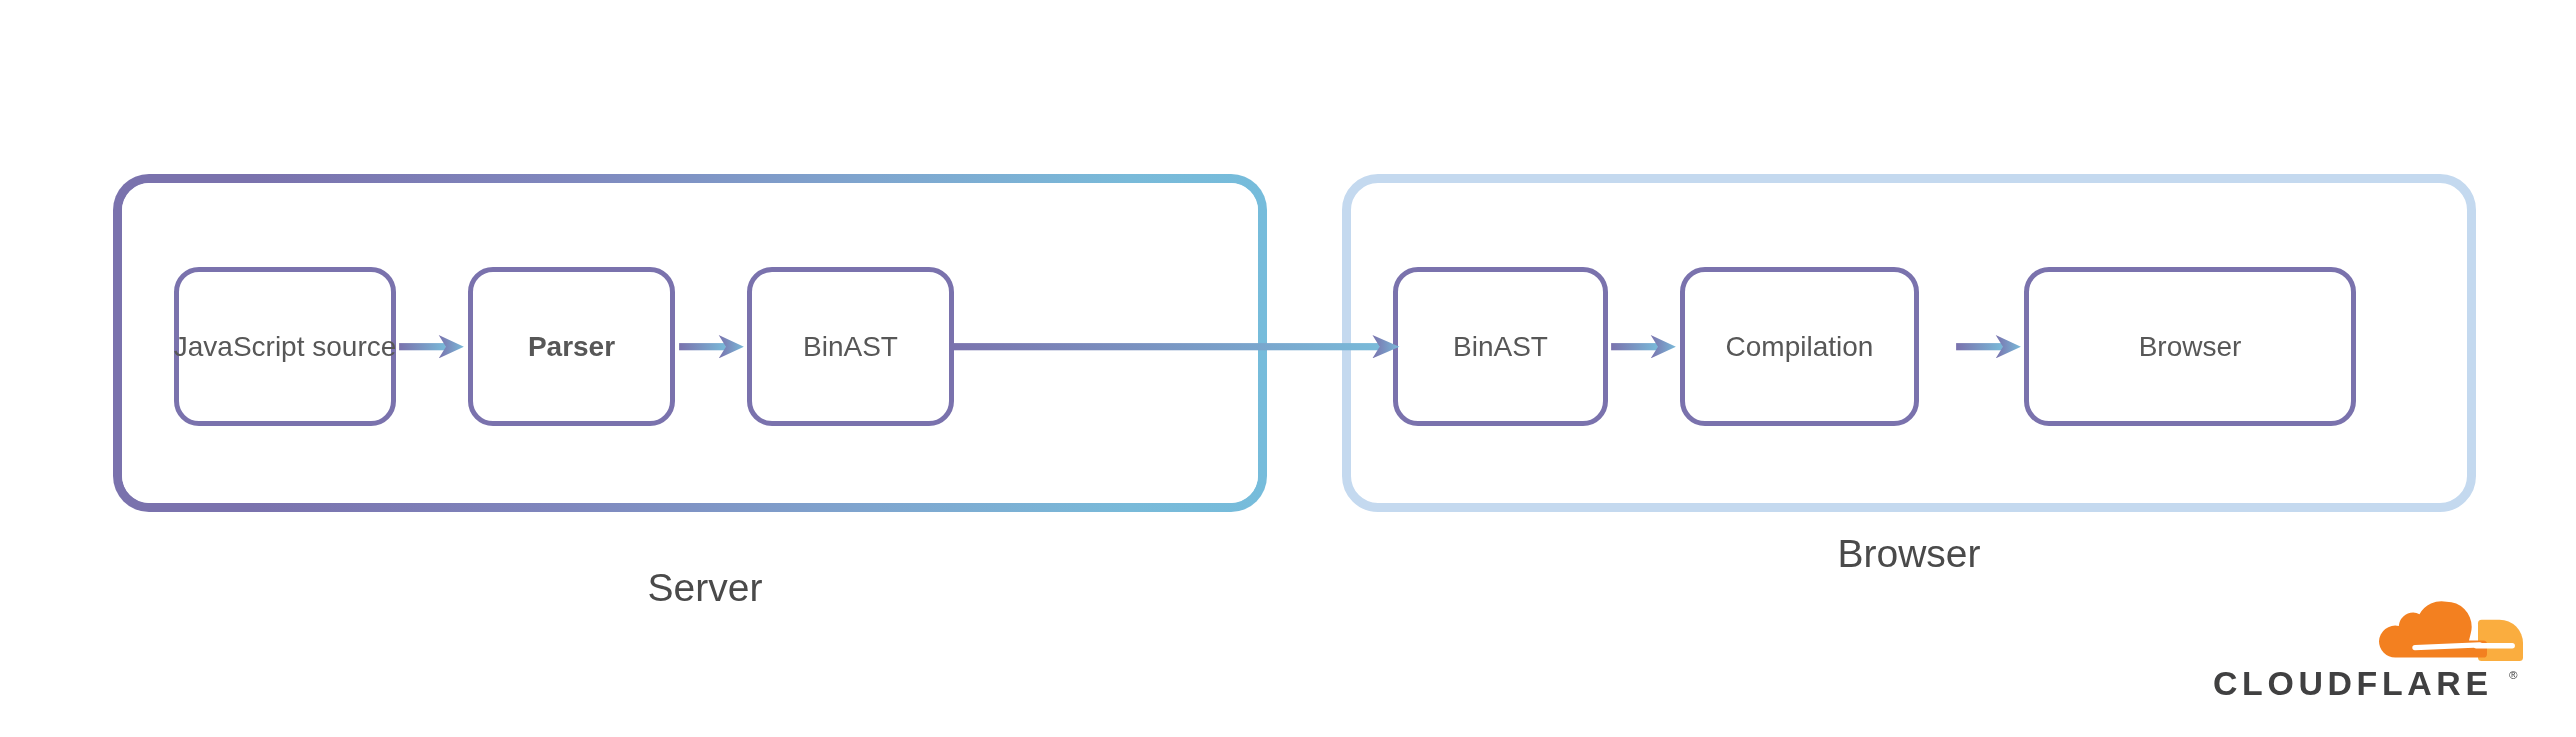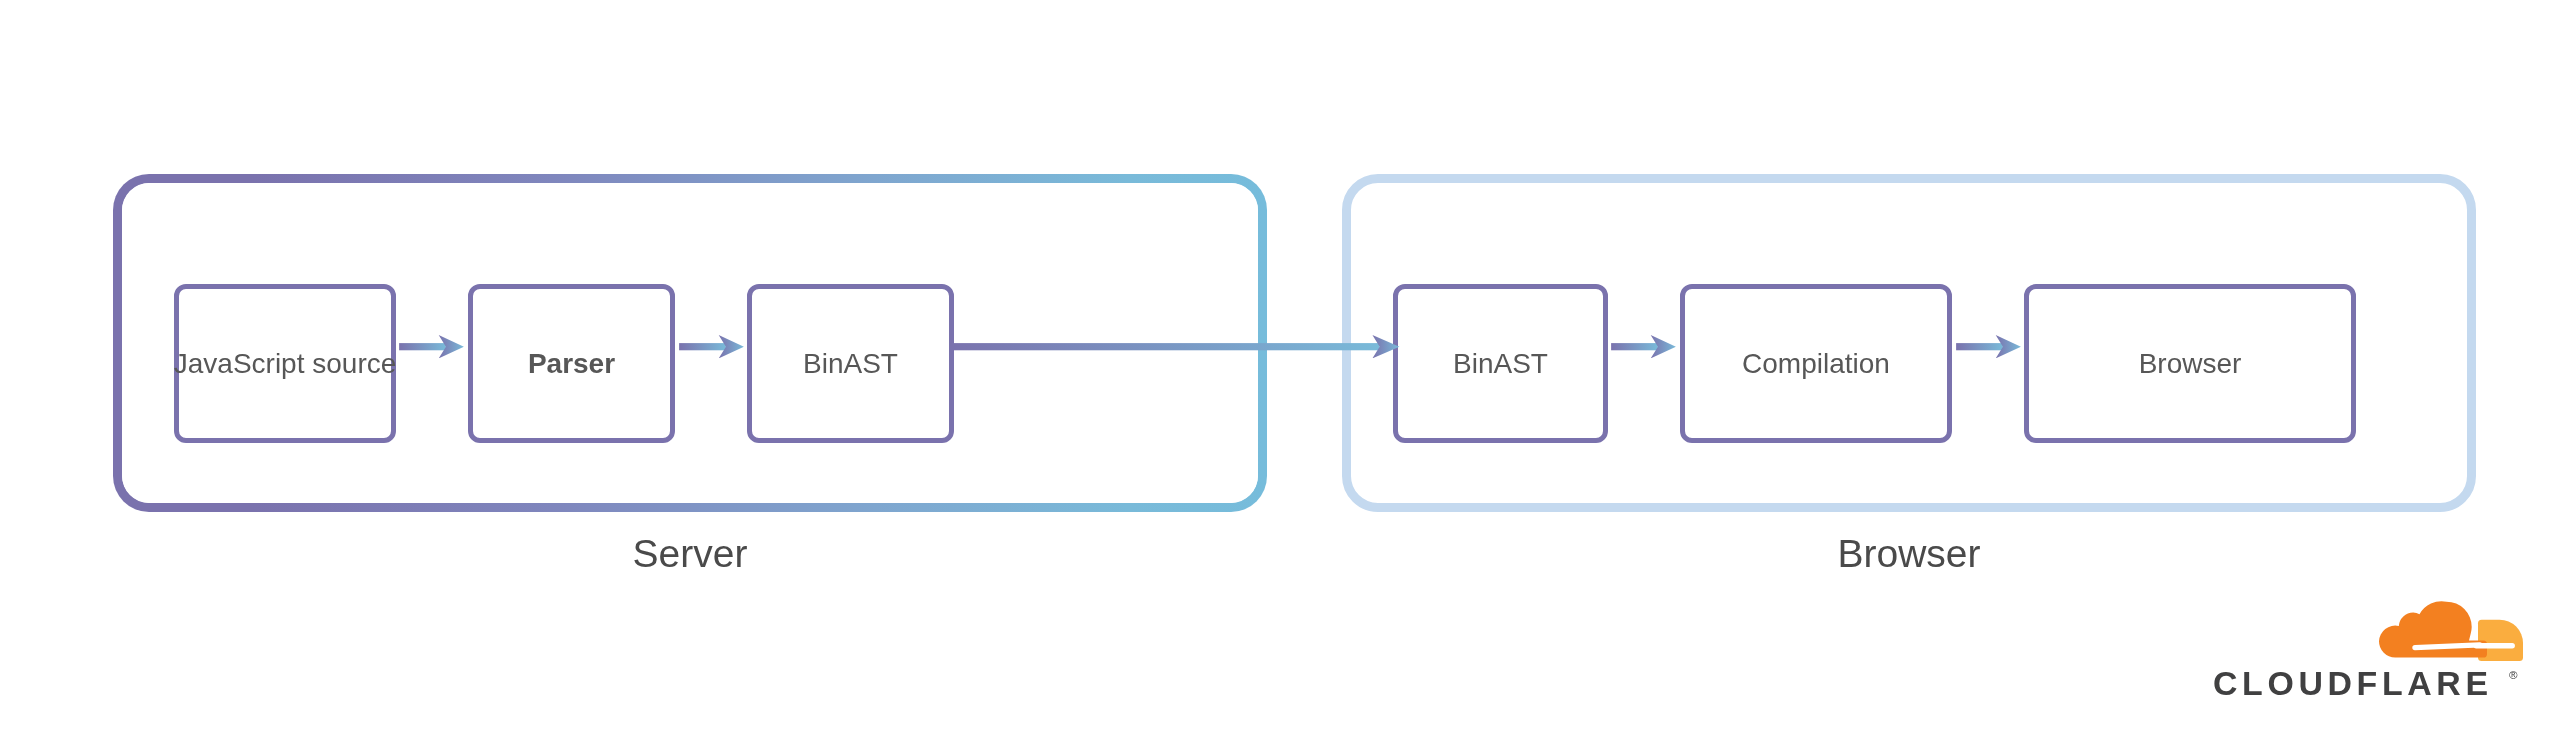--- a/index.html
+++ b/index.html
@@ -57,24 +57,24 @@
     width: 1134px;
     height: 338px;
     border: 9px solid #c4d9ef;
     border-radius: 36px;
   }
 
   
   .step {
     position: absolute;
     box-sizing: border-box;
-    top: 284px;
+    top: 267px;
     height: 159px;
     border: 5.4px solid #7a72ad;
-    border-radius: 12px;
+    border-radius: 25px;
     background: #ffffff;
     display: flex;
     align-items: center;
     justify-content: center;
   }
   .step-label {
     font-size: 28px;
     color: #575757;
     line-height: 1;
     white-space: nowrap;
@@ -91,21 +91,21 @@
   
   .caption {
     position: absolute;
     top: 534px;
     font-size: 39px;
     color: #4a4a4a;
     text-align: center;
     line-height: 1;
     white-space: nowrap;
   }
-  .caption-server  { left: 113px;  width: 1154px; }
+  .caption-server  { left: 128px;  width: 1154px; margin-top: 34px; }
   .caption-browser { left: 1342px; width: 1134px; }
 
   
   #logo {
     position: absolute;
     left: 2211px;
     top: 598px;
     width: 316px;
     height: 108px;
   }
@@ -185,21 +185,21 @@
         <linearGradient id="ag3" x1="0" y1="0" x2="1" y2="0">
           <stop offset="0" stop-color="#7a72ad"></stop>
             <stop offset="1" stop-color="#79bad9"></stop>
         </linearGradient>
       </defs>
       <rect x="0" y="9" width="52" height="8" fill="url(#ag3)"></rect>
       <path d="M44 0 L72 13 L44 26 L52 13 Z" fill="url(#ag3)"></path>
     </svg>
   </div>
 
-  <div class="step" style="left:1680px; width:272px;">
+  <div class="step" style="left:1680px; width:239px;">
     <span class="step-label">Compilation</span>
   </div>
 
   <div class="arrow" style="left:1956px; width:65px;">
     <svg width="65" height="23.4" viewBox="0 0 72 26">
       <defs>
         <linearGradient id="ag4" x1="0" y1="0" x2="1" y2="0">
           <stop offset="0" stop-color="#7a72ad"></stop>
             <stop offset="1" stop-color="#79bad9"></stop>
         </linearGradient>

